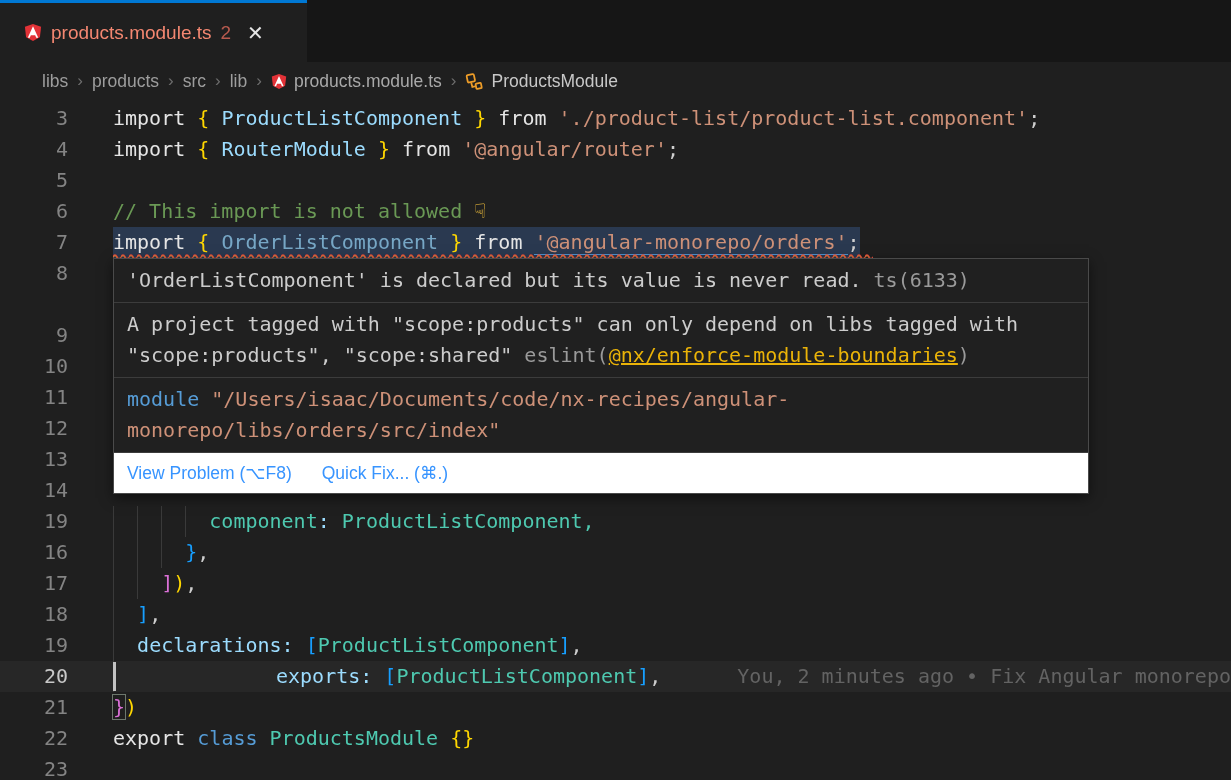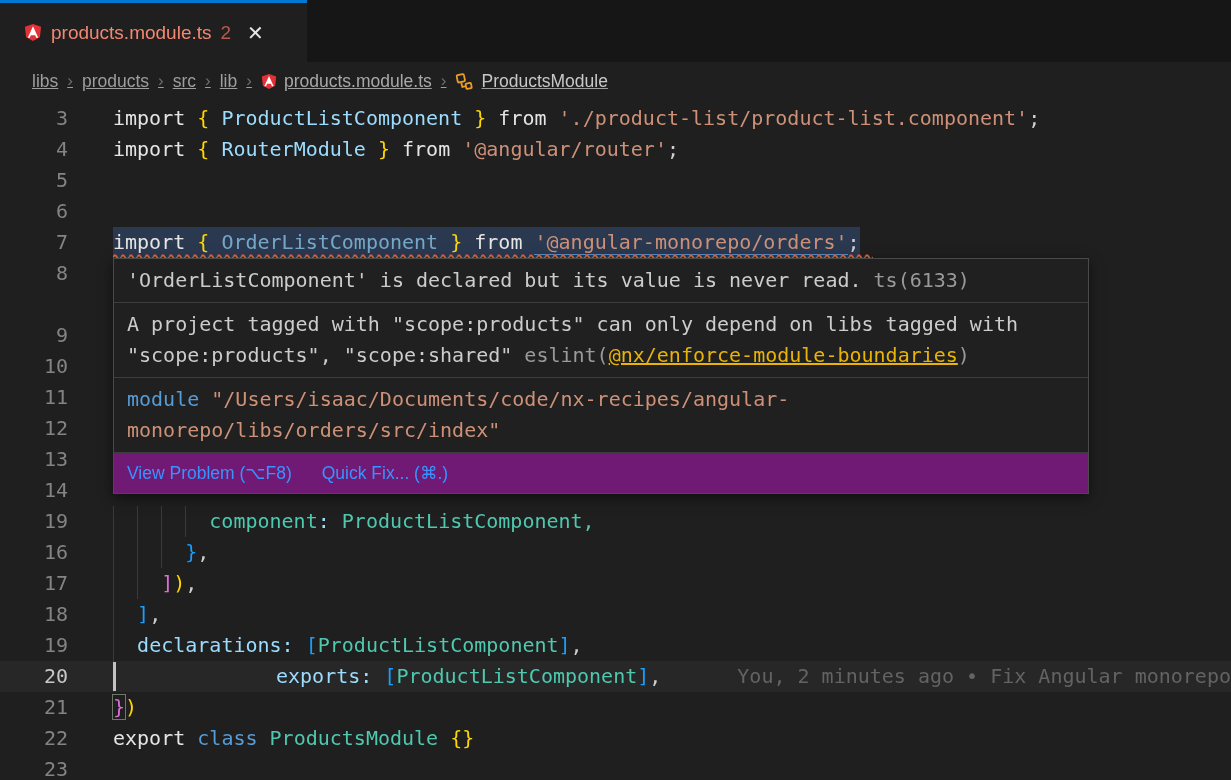--- a/index.html
+++ b/index.html
@@ -10,21 +10,21 @@
   .tabbar{position:absolute;top:0;left:0;width:1231px;height:62px;background:#161616;}
   .tab{position:absolute;top:0;left:0;width:307px;height:59px;background:#1f1f1f;
        border-top:3px solid #0078d4;display:flex;align-items:center;cursor:pointer;}
   .tab-icon{margin-left:24px;margin-right:9px;display:flex;}
   .tab-label{color:#f48771;font-size:19px;}
   .tab-badge{color:#b85a4e;font-size:19px;margin-left:9px;}
   .tab-close{color:#e6e6e6;font-size:20px;margin-left:16px;line-height:1;}
 
   
   .breadcrumbs{position:absolute;top:62px;left:0;width:1061px;height:38px;background:#1f1f1f;
-               display:flex;align-items:center;font-size:17.5px;color:#9d9d9d;padding-left:32px;box-sizing:border-box;text-decoration:underline;}
+               display:flex;align-items:center;font-size:17.5px;color:#9d9d9d;padding-left:42px;box-sizing:border-box;}
   .bc-sep{color:#6e6e6e;margin:0 9px;font-size:17px;}
   .bc-item{color:#9d9d9d;cursor:pointer;}
   .bc-file{color:#a9a9a9;cursor:pointer;}
   .bc-symbol{color:#c8c8c8;cursor:pointer;}
   .bc-ico{display:flex;margin-right:7px;}
 
   
   .editor{position:absolute;top:100px;left:0;width:1231px;bottom:0;padding-top:3px;}
   .row{position:relative;height:31px;display:flex;font:20px/31px "DejaVu Sans Mono",monospace;}
   .row.active{background:#272727;justify-content:space-between;}
@@ -47,21 +47,21 @@
 
   
   .hover-popup{position:absolute;left:113px;top:258px;width:976px;background:#202020;
                border:1px solid #4a4a4a;box-shadow:0 4px 12px rgba(0,0,0,.5);z-index:5;
                font:20px/31px "DejaVu Sans Mono",monospace;color:#cccccc;box-sizing:border-box;}
   .hov-sec{padding:6px 13px;border-bottom:1px solid #3c3c3c;}
   .hov-code{color:#9a9a9a;}
   .hov-kw{color:#569CD6;}
   .hov-str{color:#CE9178;}
   .hov-link{color:#eab308;text-decoration:underline;cursor:pointer;}
-  .hov-status{height:40px;box-sizing:border-box;padding:7px 13px;background:#701a75;
+  .hov-status{height:40px;box-sizing:border-box;padding:7px 13px;background:#ffffff;
               font:17.5px/26px "Liberation Sans",sans-serif;display:flex;gap:30px;}
   .hov-status .act{color:#3794ff;cursor:pointer;}
 </style>
 </head>
 <body>
 
 <div class="page">
 
   <div class="tabbar">
     <div class="tab">
@@ -112,20 +112,21 @@
       <div class="row">
         <div class="gut">4</div>
         <div class="code"><span class="tok k">import</span><span class="tok p"> </span><span class="tok b1">{</span><span class="tok v"> RouterModule </span><span class="tok b1">}</span><span class="tok p"> </span><span class="tok k">from</span><span class="tok p"> </span><span class="tok s">'@angular/router'</span><span class="tok p">;</span></div>
       </div>
       <div class="row">
         <div class="gut">5</div>
         <div class="code"></div>
       </div>
       <div class="row">
         <div class="gut">6</div>
+        <div class="code"><span class="tok c">// This import is not allowed </span><span class="tok e">☟</span></div>
       </div>
       <div class="row">
         <div class="gut">7</div>
         <div class="code"><span class="hl"><span class="tok k">import</span><span class="tok p"> </span><span class="tok b1">{</span><span class="tok v dim"> OrderListComponent </span><span class="tok b1">}</span><span class="tok p"> </span><span class="tok k">from</span><span class="tok p"> </span><span class="tok s lnk">'@angular-monorepo/orders'</span><span class="tok p">;</span></span></div>
         <svg class="squig" width="760" height="7">
           <defs>
             <pattern id="wv7" width="8" height="7" patternUnits="userSpaceOnUse">
               <path d="M0 5 Q2 1 4 5 T8 5" fill="none" stroke="#e8463a" stroke-width="1.7"></path>
               <path d="M0 5.6 Q2 1.6 4 5.6 T8 5.6" fill="none" stroke="#d89a3d" stroke-width="1" opacity="0.75"></path>
             </pattern>

